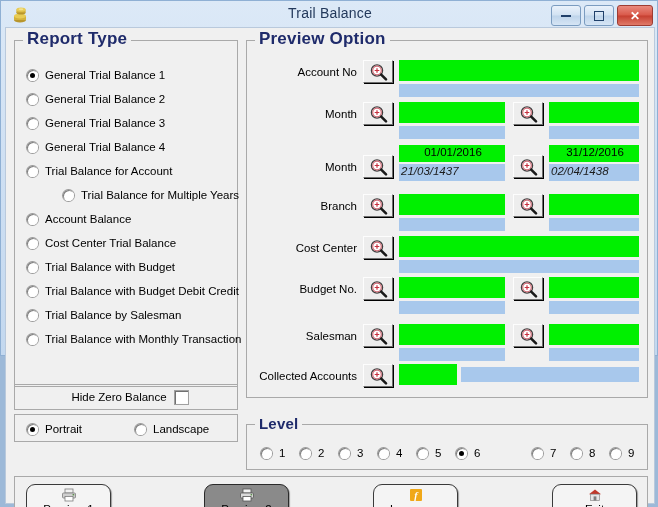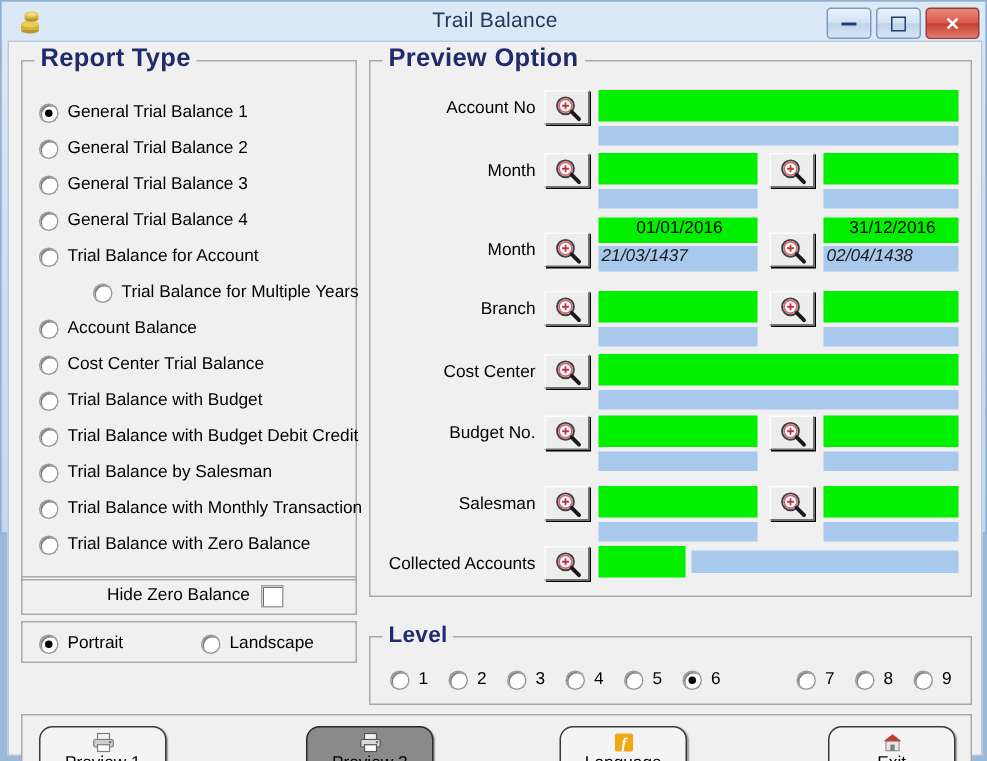--- a/index.html
+++ b/index.html
@@ -200,24 +200,20 @@
         <span class="radio-label">Trial Balance with Budget Debit Credit</span>
       </div>
       <div class="radio-row" style="left:12px;top:268px;">
         <span class="radio"></span>
         <span class="radio-label">Trial Balance by Salesman</span>
       </div>
       <div class="radio-row" style="left:12px;top:292px;">
         <span class="radio"></span>
         <span class="radio-label">Trial Balance with Monthly Transaction</span>
       </div>
-      <div class="radio-row" style="left:12px;top:316px;">
-        <span class="radio"></span>
-        <span class="radio-label">Trial Balance with Zero Balance</span>
-      </div>
     </div>
 
     <div class="group" style="left:8px;top:356px;width:224px;height:26px;">
       <div style="position:absolute;left:0;top:0;width:100%;height:100%;display:flex;align-items:center;justify-content:center;gap:8px;">
         <span class="radio-label">Hide Zero Balance</span>
         <span class="cbox"></span>
       </div>
     </div>
 
     <div class="group" style="left:8px;top:386px;width:224px;height:28px;">

